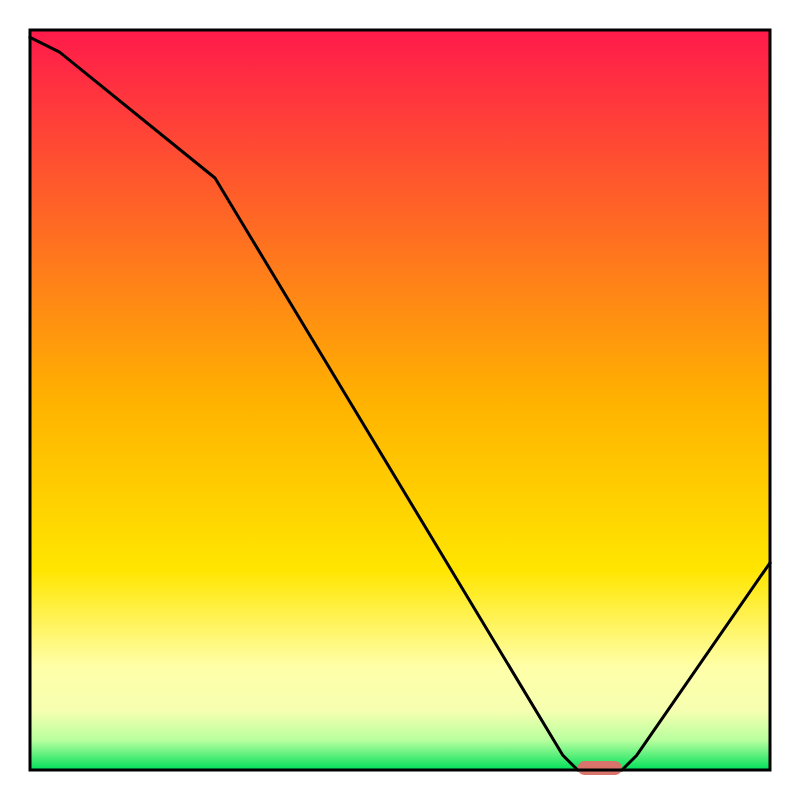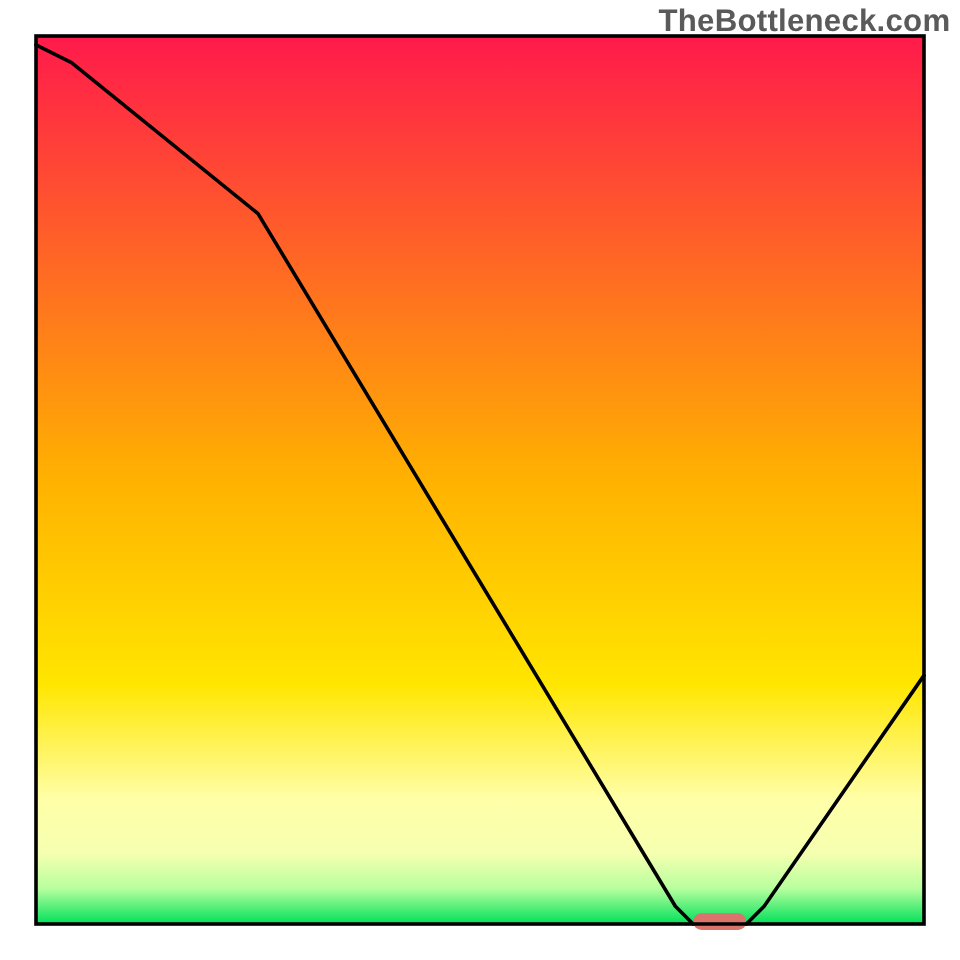--- a/index.html
+++ b/index.html
@@ -30,21 +30,20 @@
   svg {
     position: absolute;
     top: 0;
     left: 0;
   }
 </style>
 </head>
 <body>
 
 <div id="container">
-  <div id="watermark">TheBottleneck.com</div>
   <svg id="chart-svg" width="800" height="800" viewBox="0 0 800 800">
       <defs>
         <linearGradient id="bg-grad" x1="0" y1="0" x2="0" y2="1">
           <stop offset="0.0%" stop-color="#ff1a4b"></stop>
           <stop offset="50.0%" stop-color="#ffb200"></stop>
           <stop offset="73.0%" stop-color="#ffe600"></stop>
           <stop offset="86.0%" stop-color="#ffffa8"></stop>
           <stop offset="92.0%" stop-color="#f6ffb0"></stop>
           <stop offset="96.0%" stop-color="#b8ff9e"></stop>
           <stop offset="100.0%" stop-color="#00e05a"></stop>

